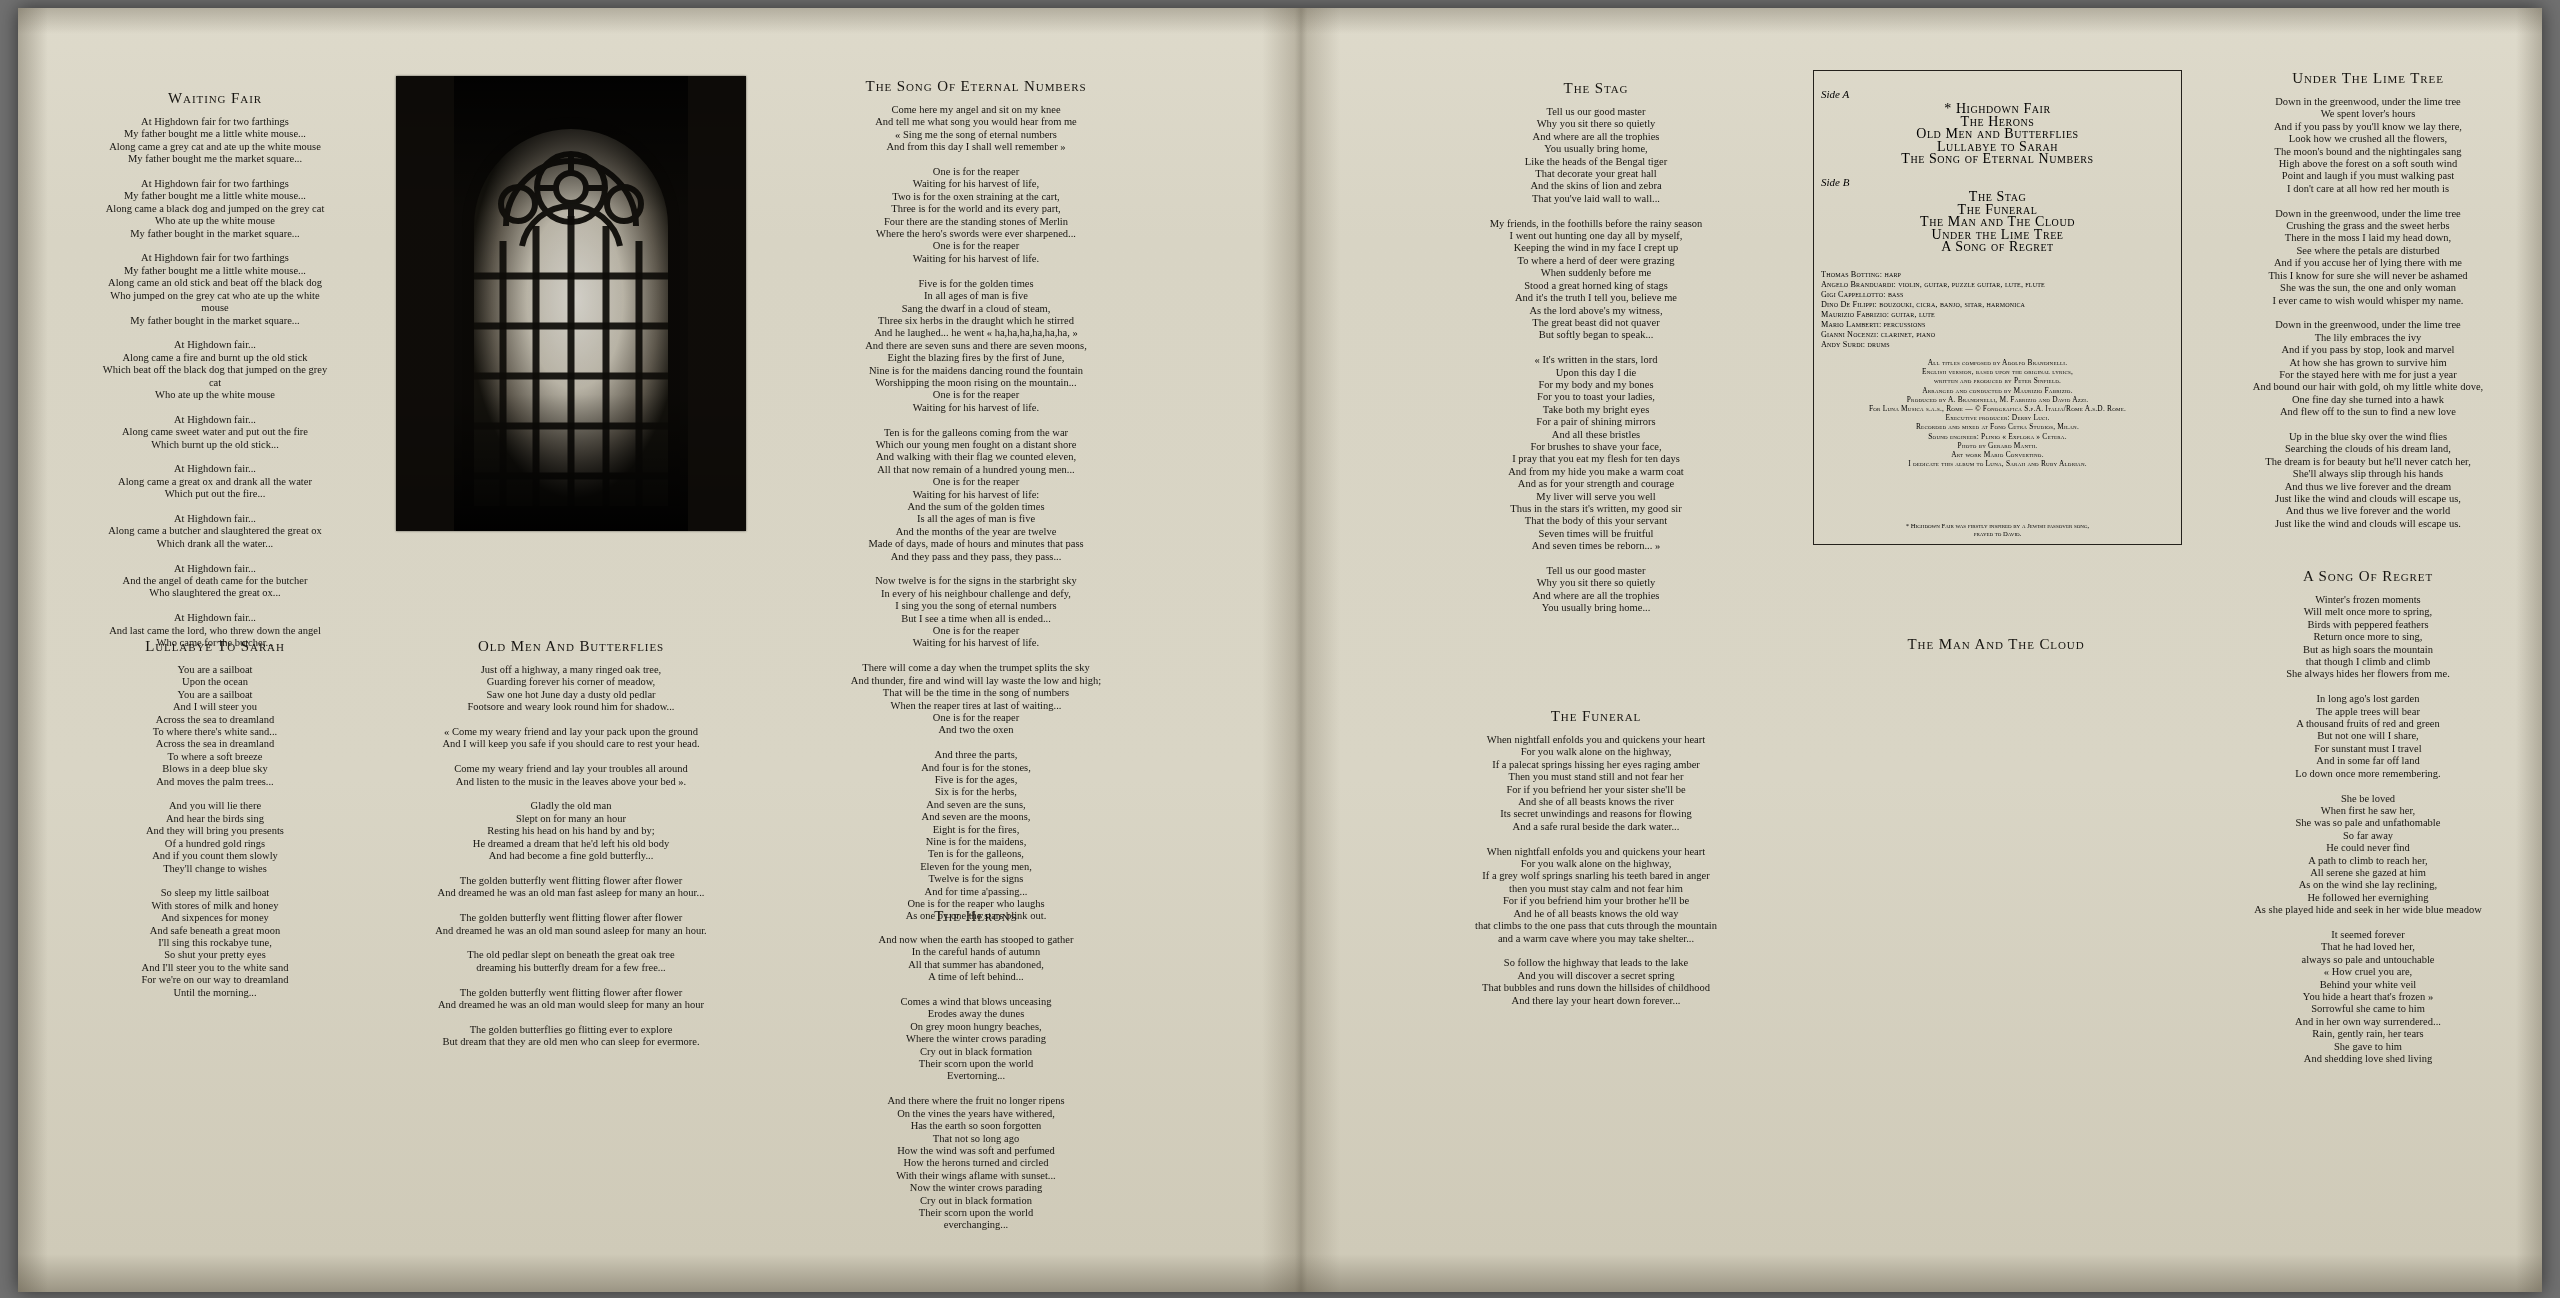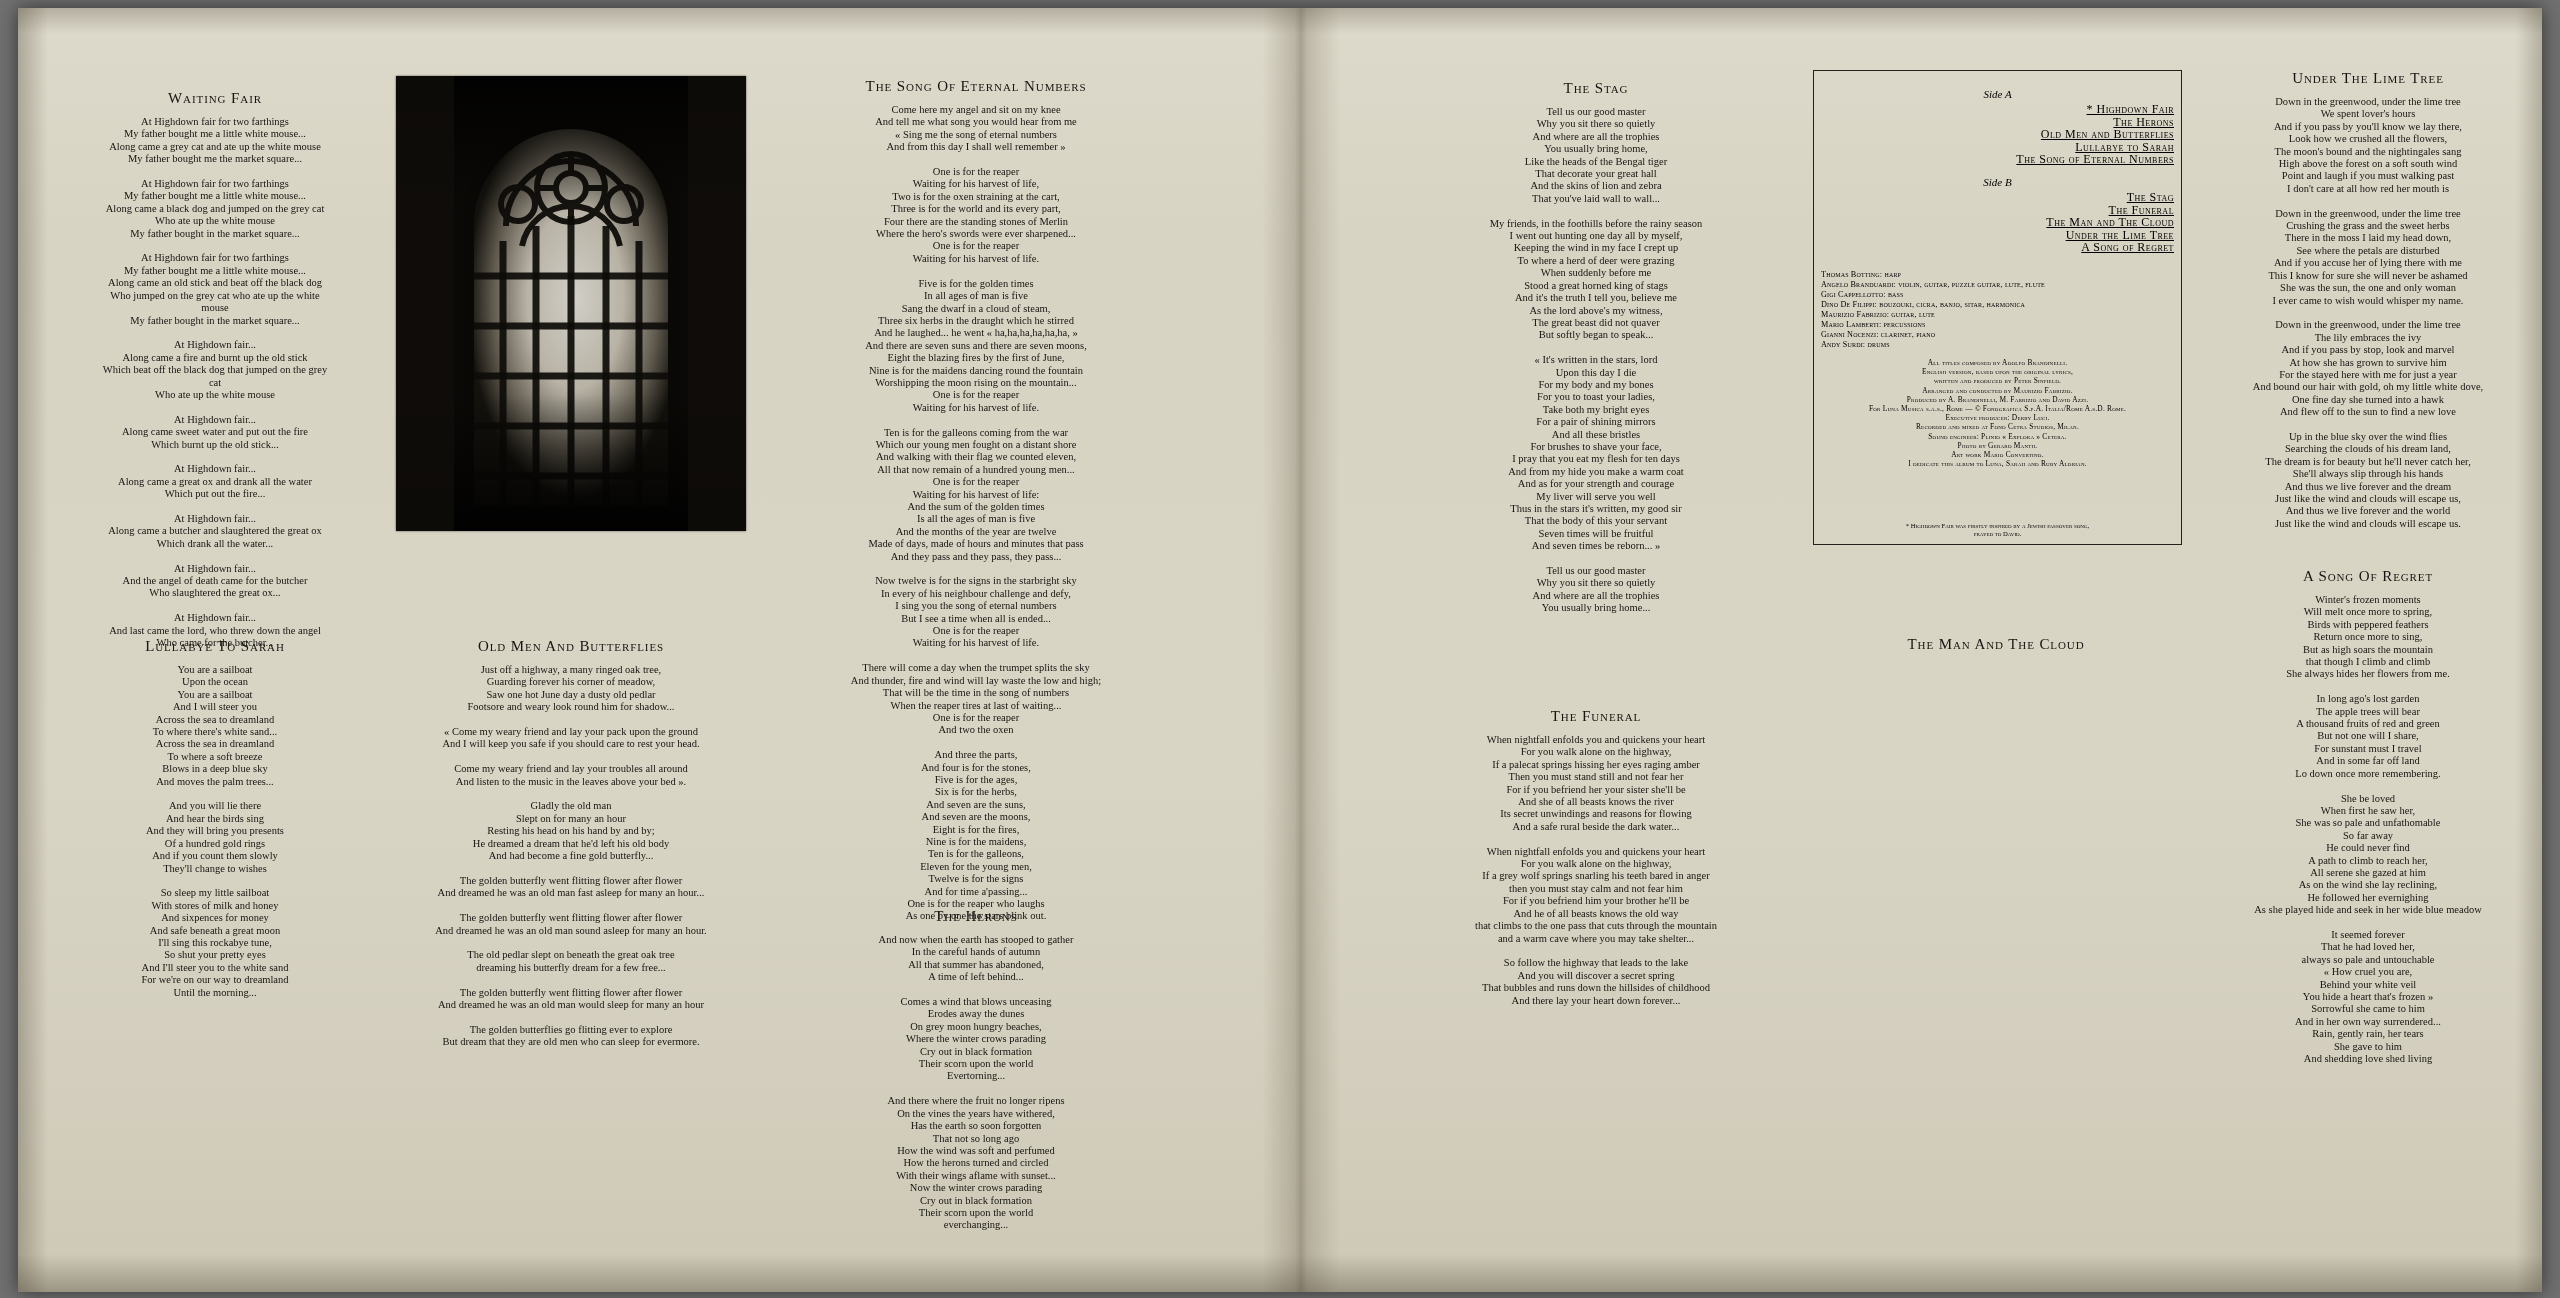--- a/index.html
+++ b/index.html
@@ -80,26 +80,25 @@
 
   
   .creditbox{
     position:absolute;
     left:1795px;top:62px;width:367px;height:473px;
     border:1px solid #24211c;
     background:transparent;
   }
   .creditbox .pad{position:absolute;inset:7px;}
   .cb-side{
-    text-align:center;font-style:italic;font-size:11px;margin-top:10px;margin-bottom:3px;
+    font-style:italic;font-size:11px;margin-top:10px;margin-bottom:3px;
   }
   .cb-list{
-    text-align:right;font-variant:small-caps;font-size:12px;line-height:12.6px;letter-spacing:.04em;
+    text-align:center;font-variant:small-caps;font-size:14px;line-height:12.6px;letter-spacing:.04em;
     white-space:pre-line;
-    text-decoration:underline;
   }
   .cb-musicians{
     text-align:left;font-size:8.2px;line-height:10px;white-space:pre-line;margin-top:16px;
     font-variant:small-caps;letter-spacing:.02em;
   }
   .cb-prod{
     text-align:center;font-size:7.4px;line-height:9.2px;white-space:pre-line;margin-top:8px;
     font-variant:small-caps;letter-spacing:.03em;
   }
   .cb-foot{

